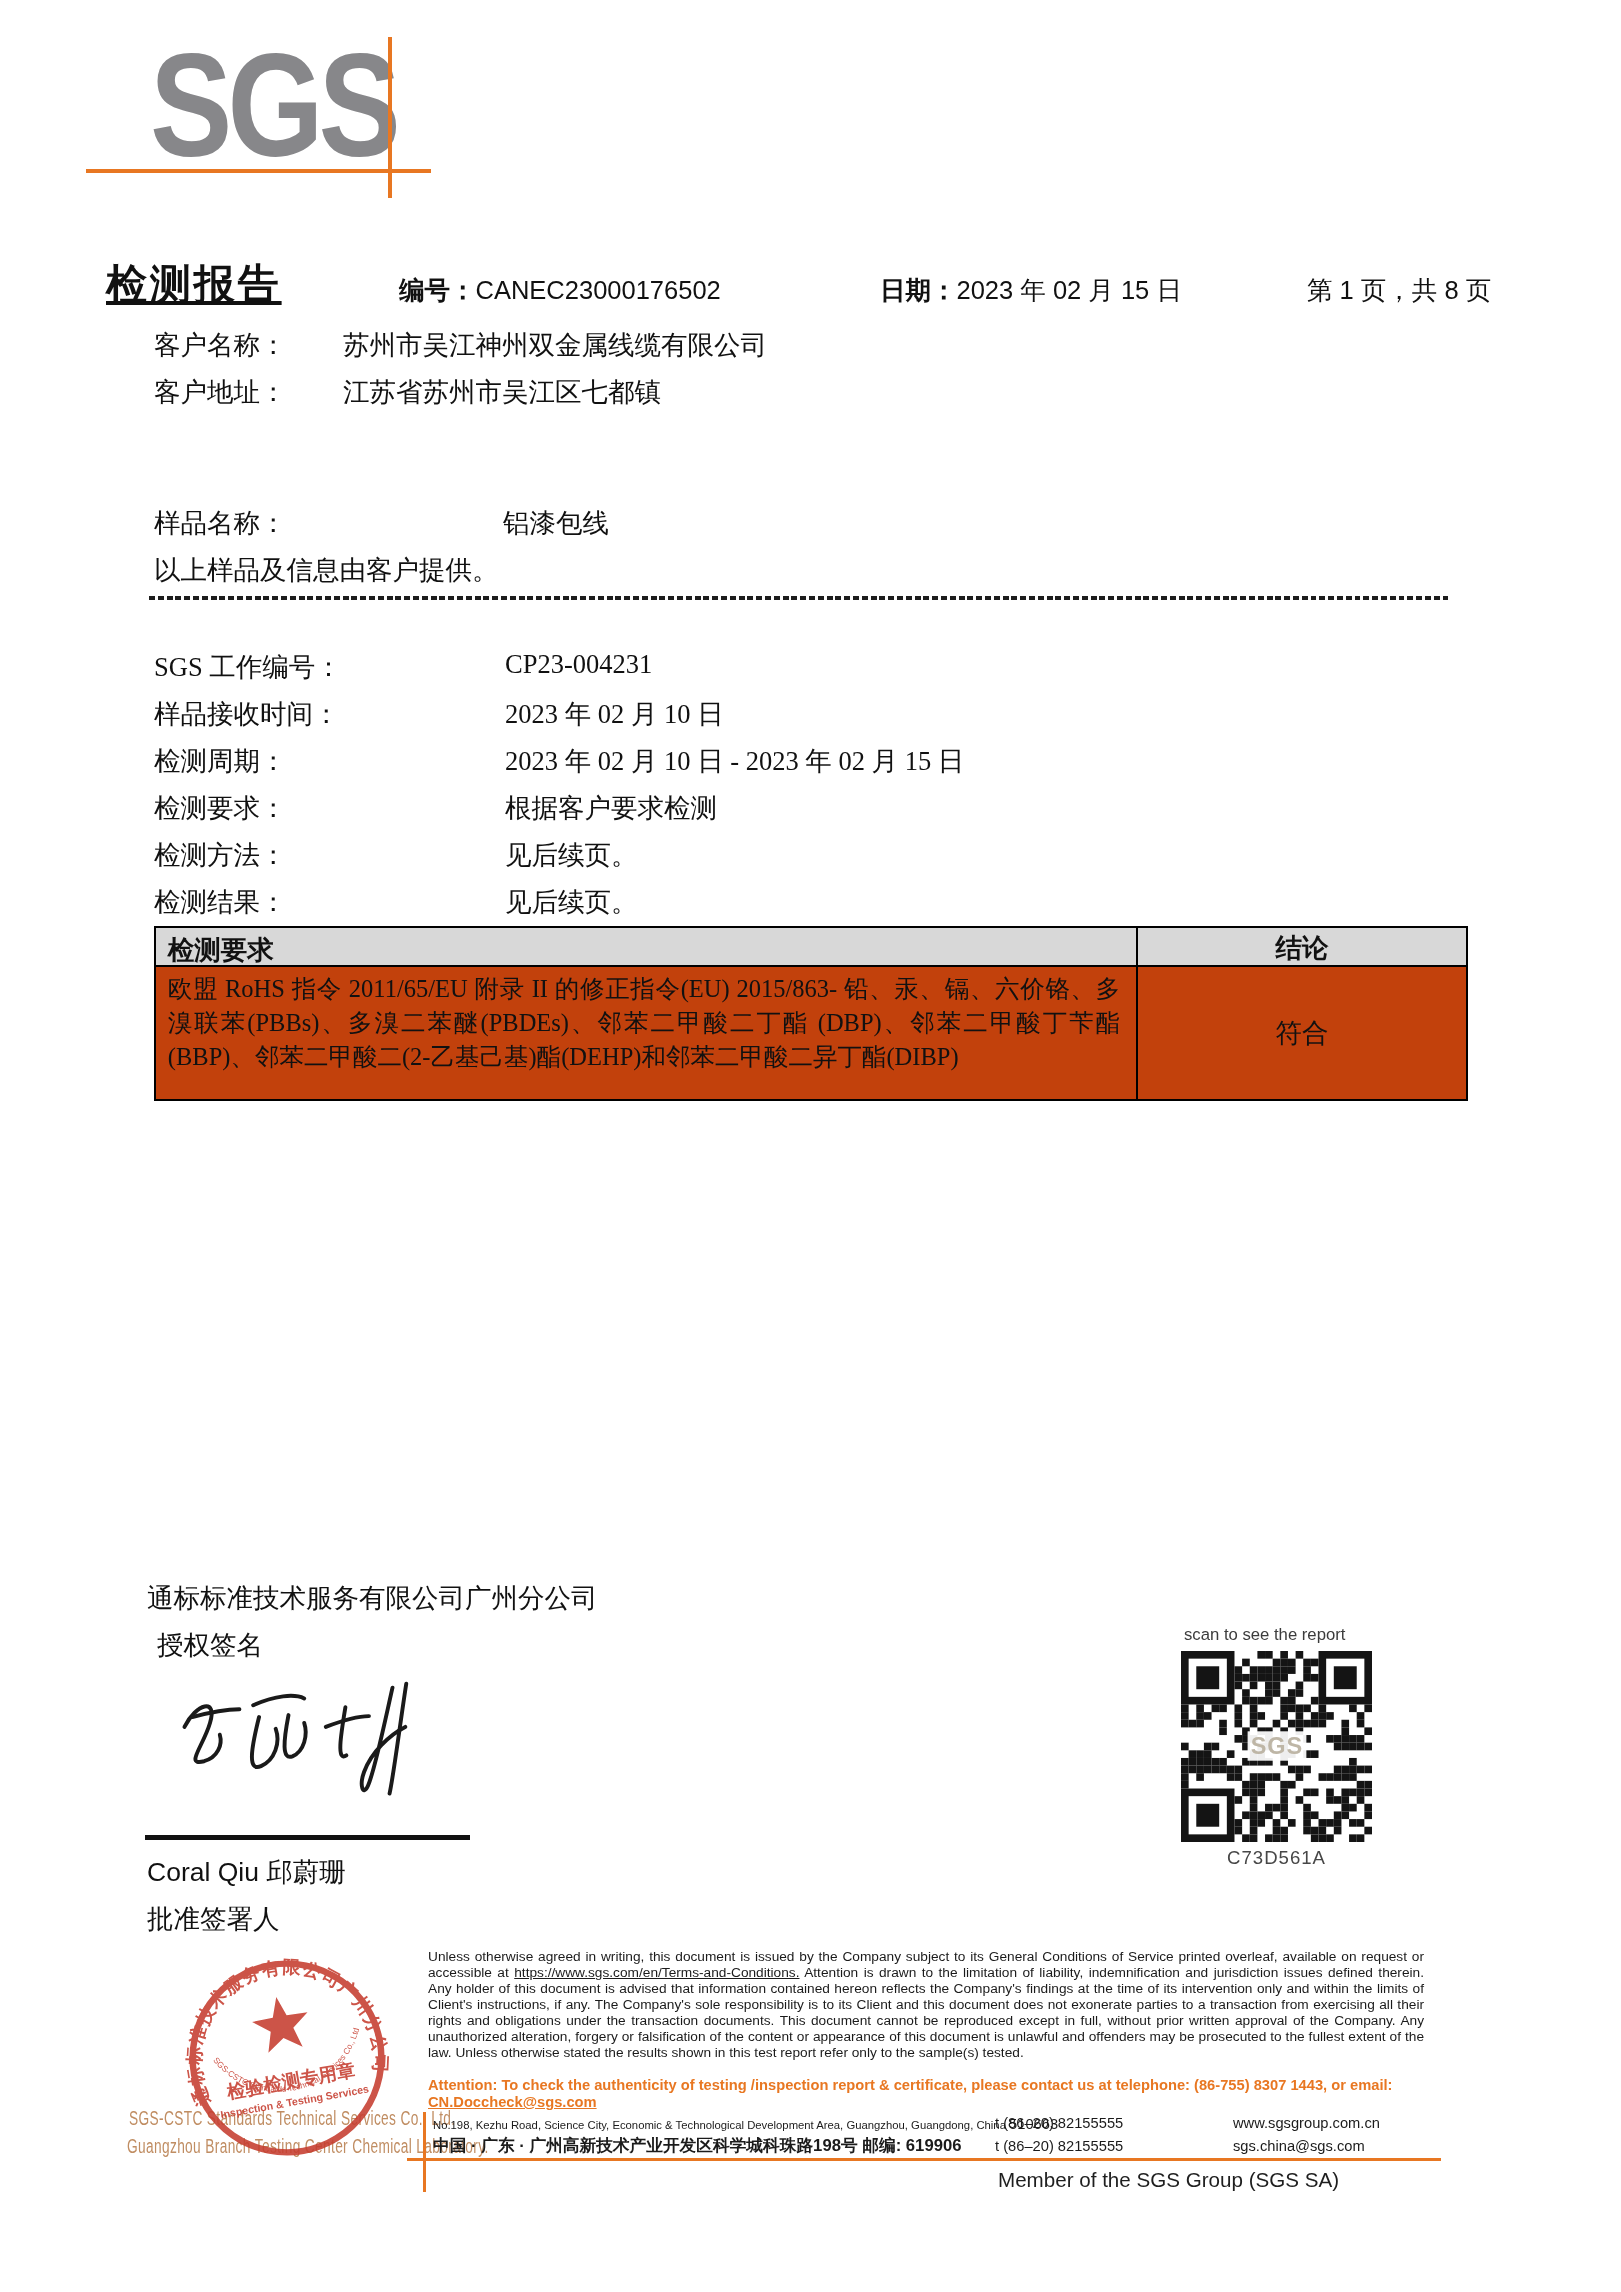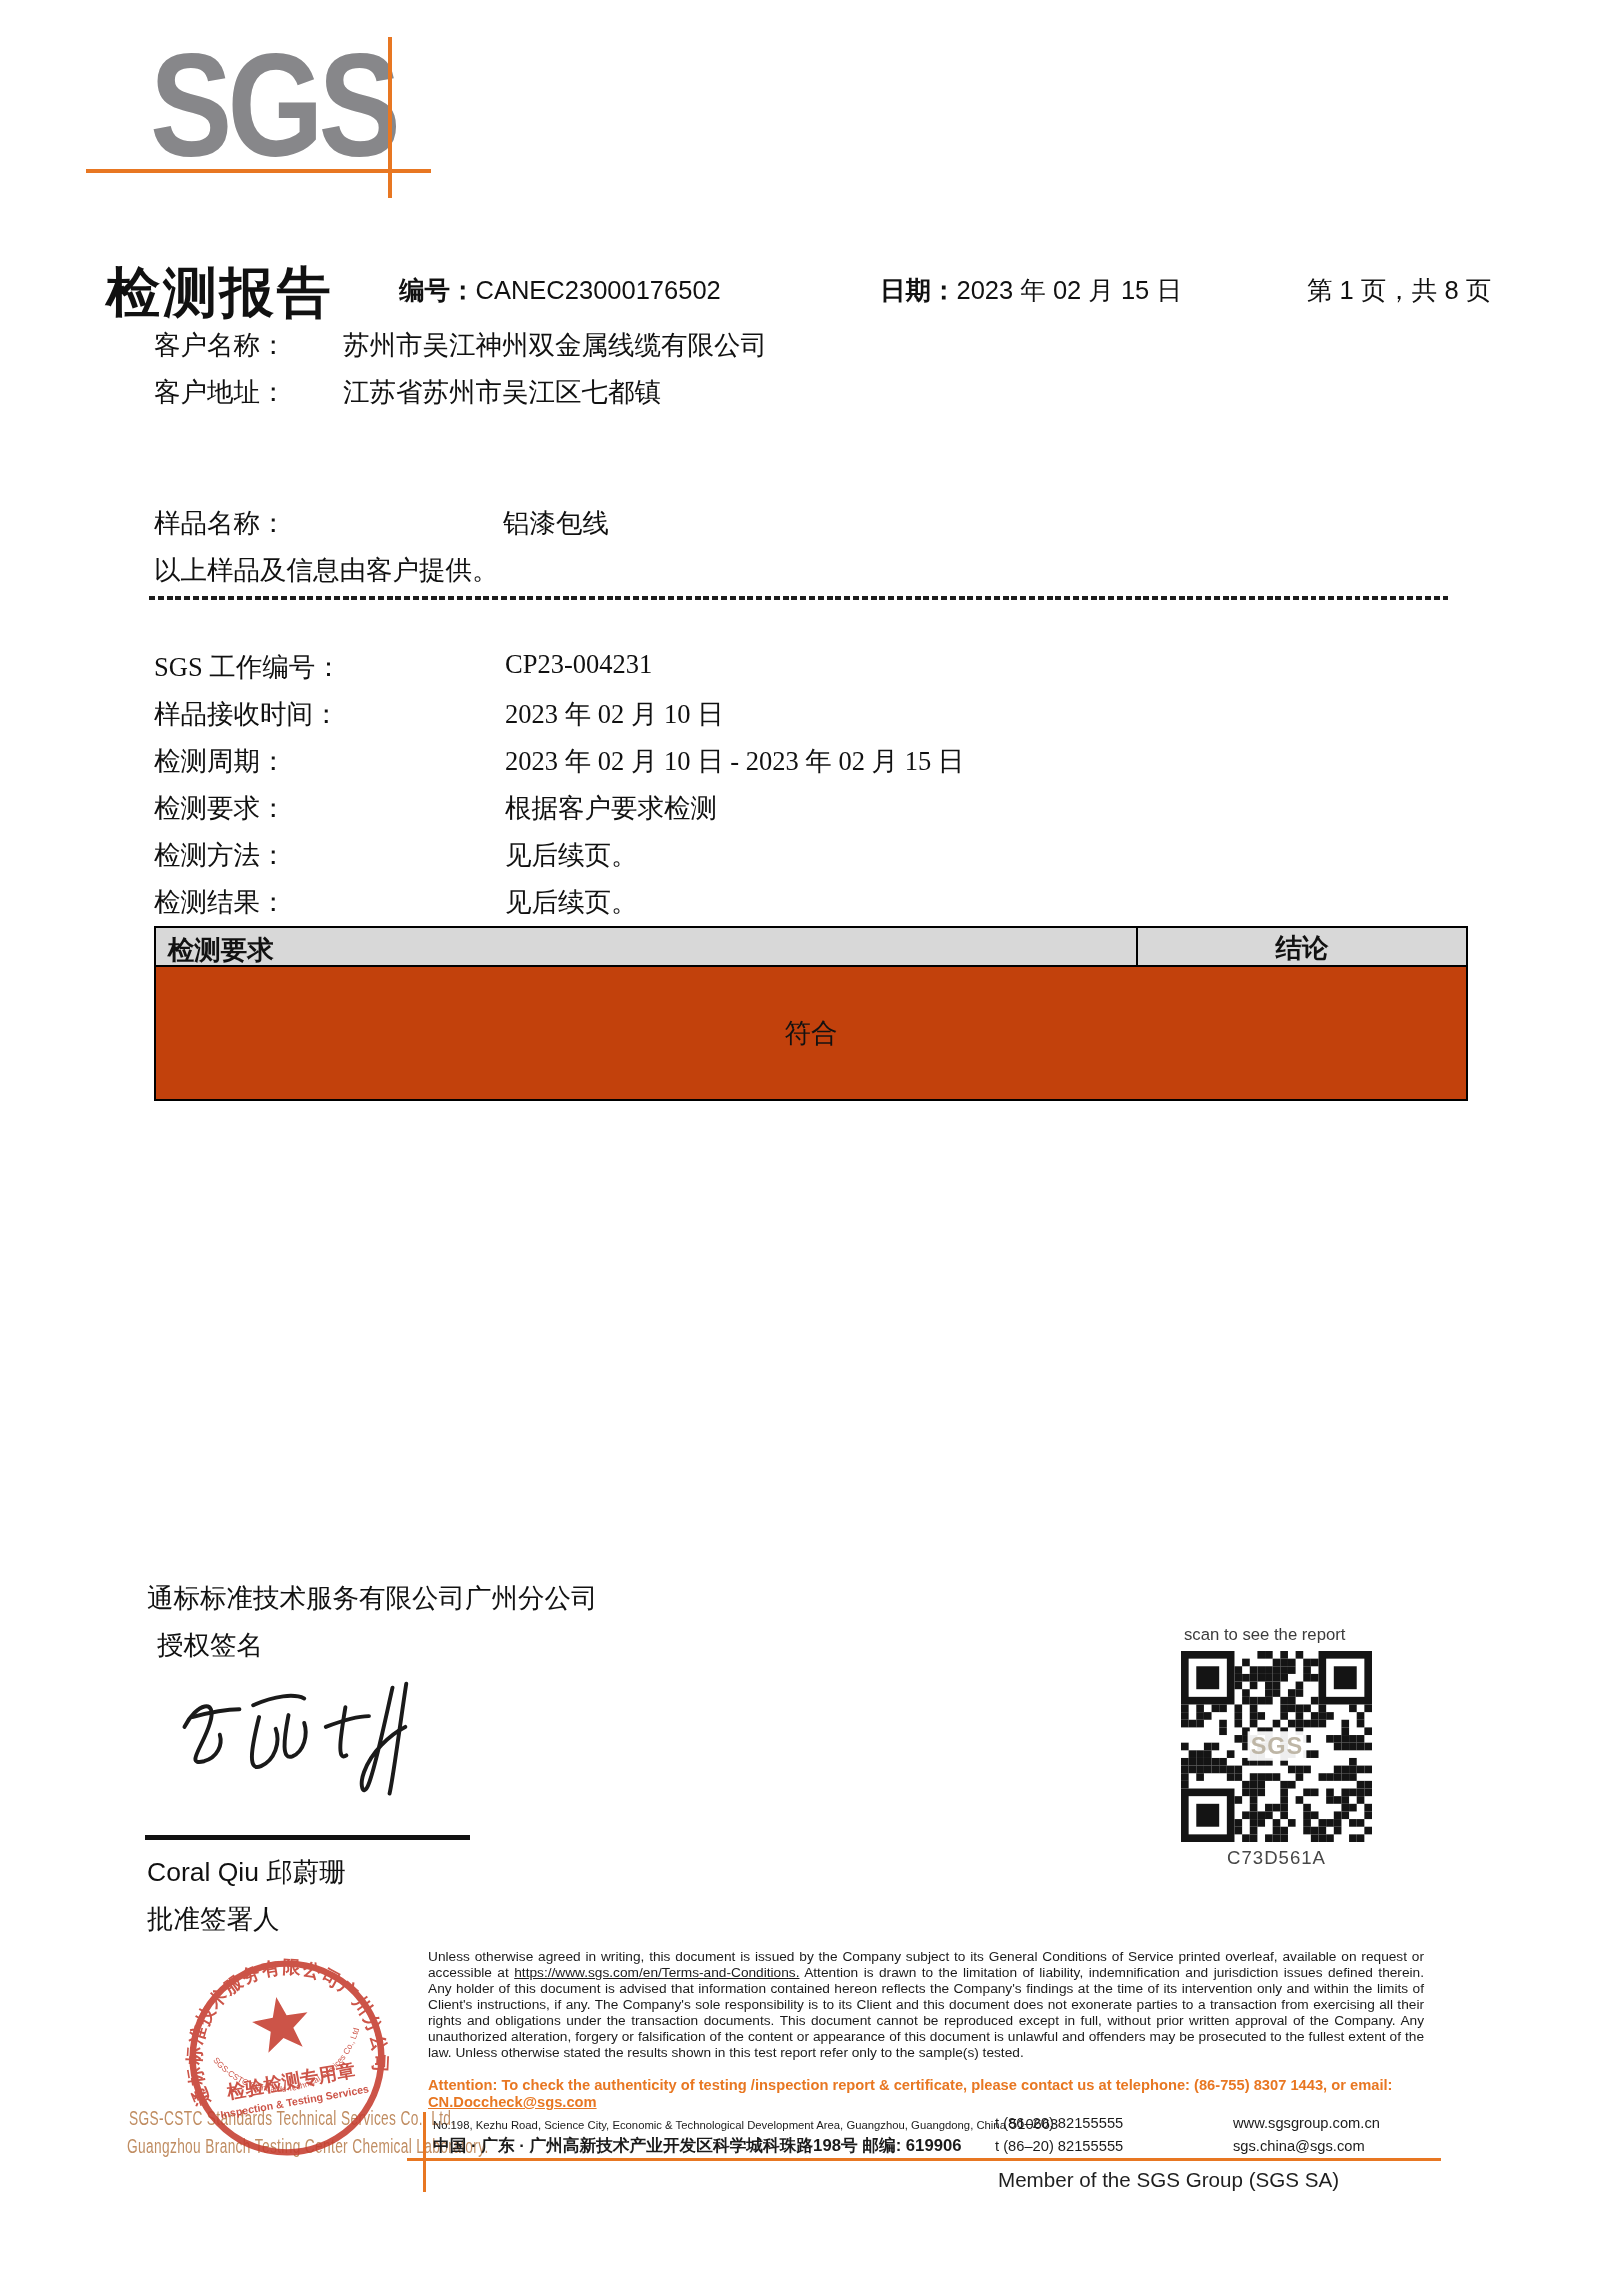--- a/index.html
+++ b/index.html
@@ -4,22 +4,22 @@
 <style>
   html,body{margin:0;padding:0;background:#e8e8e8;}
   .page{position:relative;width:1621px;height:2293px;background:#ffffff;margin:0 auto;
         font-family:"Liberation Sans","DejaVu Sans",sans-serif;color:#111;overflow:hidden;}
   .abs{position:absolute;}
   
   .logo-text{font-size:147px;font-weight:bold;color:#87878a;line-height:1;
              letter-spacing:-5.9px;transform:scaleX(0.84);transform-origin:left top;}
   .accent-line{background:#e87722;}
   
-  .doc-title{font-size:54px;font-weight:bold;letter-spacing:2.9px;
-             font-family:"Liberation Sans","DejaVu Sans",sans-serif;}
+  .doc-title{font-size:41px;font-weight:bold;letter-spacing:2.9px;
+             font-family:"Liberation Sans","DejaVu Sans",sans-serif;text-decoration:underline;}
   .meta{font-size:25.5px;white-space:nowrap;}
   .meta b{font-weight:bold;}
   
   .cn{font-family:"Liberation Serif","DejaVu Serif",serif;}
   .body-text{font-size:26.5px;white-space:nowrap;}
   .dashed-sep{height:3.9px;background:repeating-linear-gradient(90deg,#1d1d1d 0 5.9px,transparent 5.9px 8.8px);}
   
   .result-table{border:2.9px solid #000;box-sizing:border-box;background:#c2410c;}
   .rt-header{display:flex;background:#d8d8d8;border-bottom:2.9px solid #000;height:39px;box-sizing:border-box;}
   .rt-body{display:flex;height:132px;}
@@ -88,20 +88,21 @@
   <div class="abs cn body-text" style="left:505px;top:837px;">见后续页。</div>
   <div class="abs cn body-text" style="left:154px;top:884px;">检测结果：</div>
   <div class="abs cn body-text" style="left:505px;top:884px;">见后续页。</div>
 
   <div class="abs result-table" style="left:154px;top:926px;width:1314px;">
     <div class="rt-header">
       <div class="rt-c1 rt-h-label">检测要求</div>
       <div class="rt-c2 rt-h-label" style="padding:3.9px 0 0 0;">结论</div>
     </div>
     <div class="rt-body">
+      <div class="rt-c1 rt-req cn">欧盟 RoHS 指令 2011/65/EU 附录 II 的修正指令(EU) 2015/863- 铅、汞、镉、六价铬、多溴联苯(PBBs)、多溴二苯醚(PBDEs)、邻苯二甲酸二丁酯 (DBP)、邻苯二甲酸丁苄酯(BBP)、邻苯二甲酸二(2-乙基己基)酯(DEHP)和邻苯二甲酸二异丁酯(DIBP)</div>
       <div class="rt-c2 rt-conc cn">符合</div>
     </div>
   </div>
 
   <div class="abs cn body-text" style="left:147px;top:1580px;">通标标准技术服务有限公司广州分公司</div>
   <div class="abs cn body-text" style="left:157px;top:1627px;">授权签名</div>
 
   <svg class="abs" style="left:157px;top:1666px;" width="314" height="162" viewBox="0 0 320 165">
     <g fill="none" stroke="#1a1a1a" stroke-width="4" stroke-linecap="round">
       <path d="M28,62 C40,38 62,32 54,58 C47,82 28,102 48,97 C62,93 67,80 64,70"></path>

